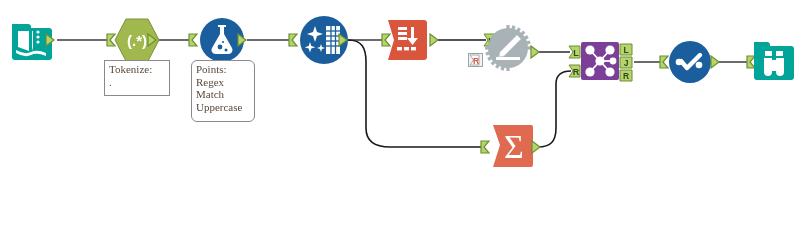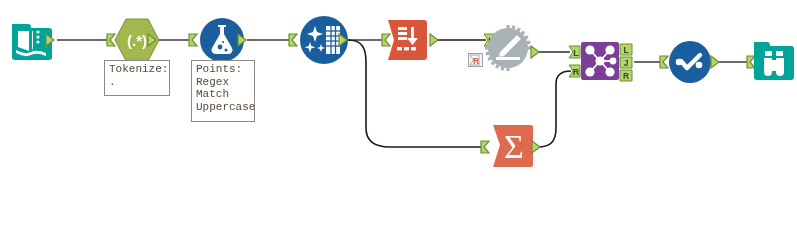--- a/index.html
+++ b/index.html
@@ -51,21 +51,21 @@
   .textbox {
     position: absolute;
     border: 1px solid #8a8a8a;
     background: #ffffff;
     color: #5a4a3a;
     font-size: 11px;
     line-height: 12.5px;
     padding: 2px 3px 2px 4px;
     box-sizing: border-box;
     white-space: pre-line;
-    font-family: Liberation Mono, monospace;
+    font-family: Liberation Serif, serif;
   }
   
   .ico { position: absolute; left: 0; top: 0; }
   .ico svg { display: block; }
 </style>
 </head>
 <body>
 
 <div id="canvas">
 
@@ -358,18 +358,18 @@
         <path d="M10 20 h8 v14 a4 4 0 0 1 -8 0 z" fill="#ffffff"></path>
         <path d="M22 20 h8 v14 a4 4 0 0 1 -8 0 z" fill="#ffffff"></path>
         <rect x="18" y="22" width="4" height="11" fill="#ffffff"></rect>
       </svg>
     </span>
   </div>
 
   <div class="textbox" style="left:104px; top:60px; width:66px; height:36px;">Tokenize:
 .</div>
 
-  <div class="textbox" style="left:191px; top:60px; width:64px; height:62px;">Points:
+  <div class="textbox" style="left:191px; top:60px; width:64px; height:62px;border-radius:6px;">Points:
 Regex
 Match
 Uppercase</div>
 
 </div>
 
 </body></html>

